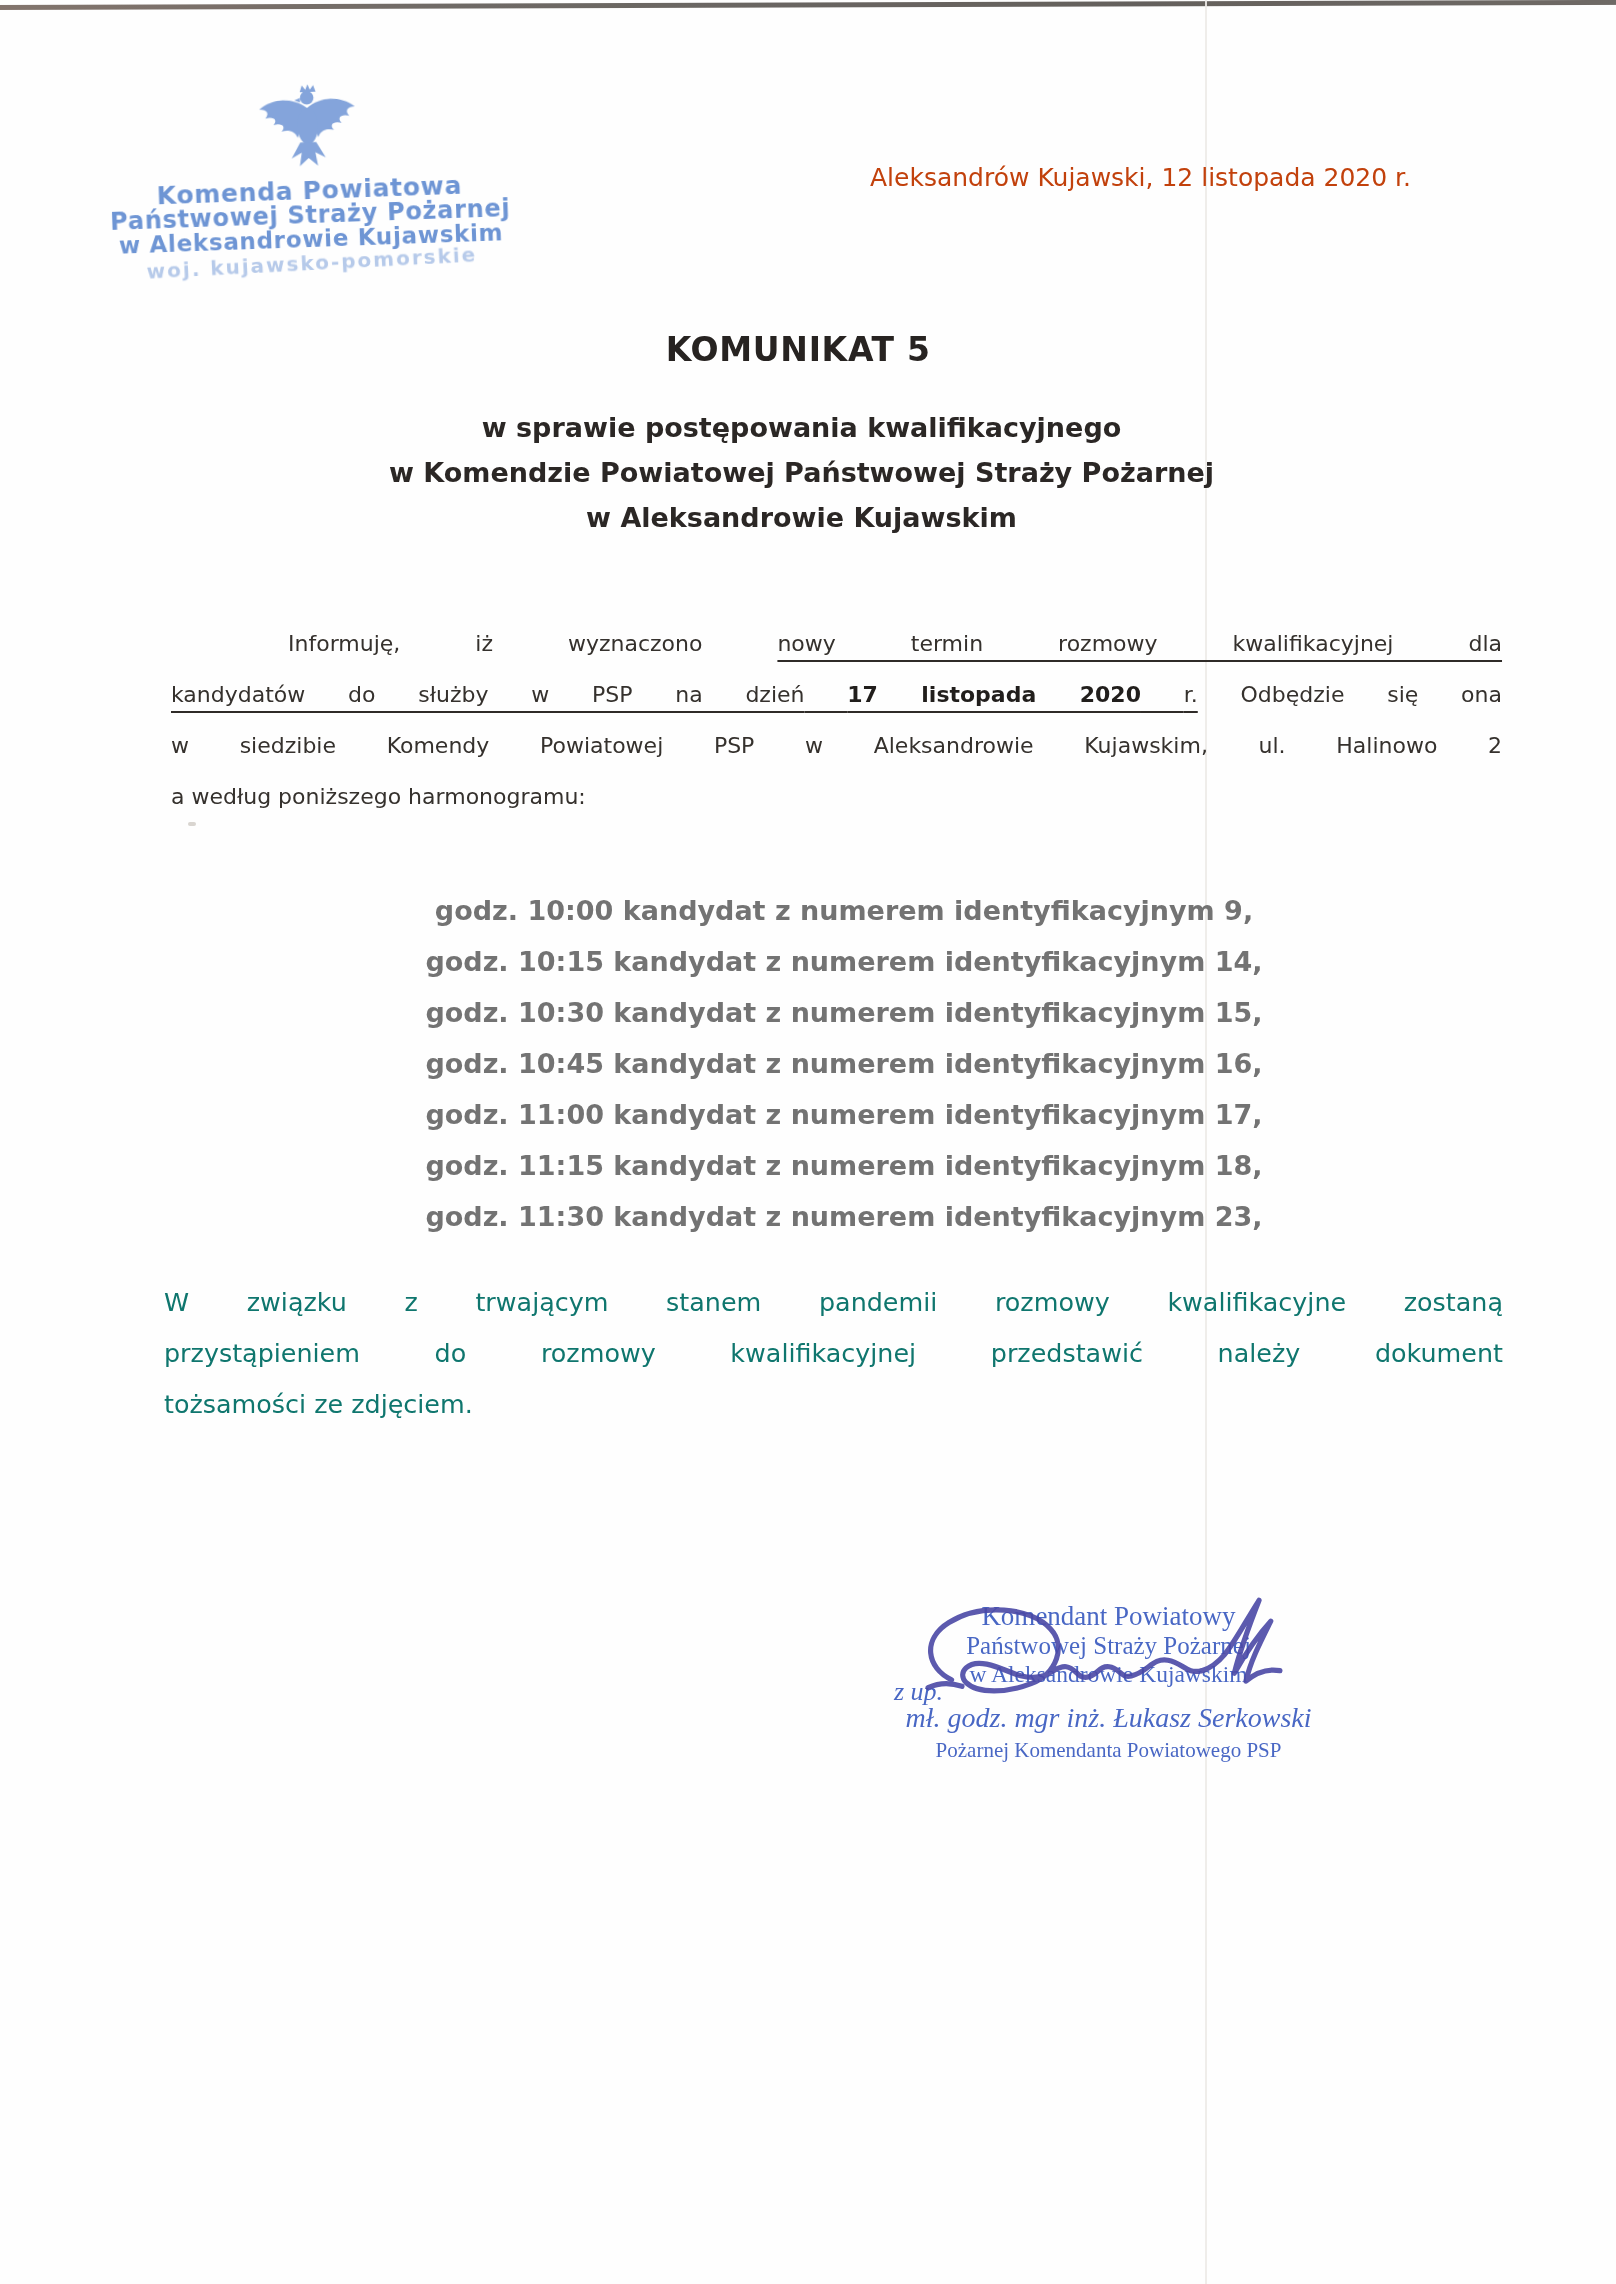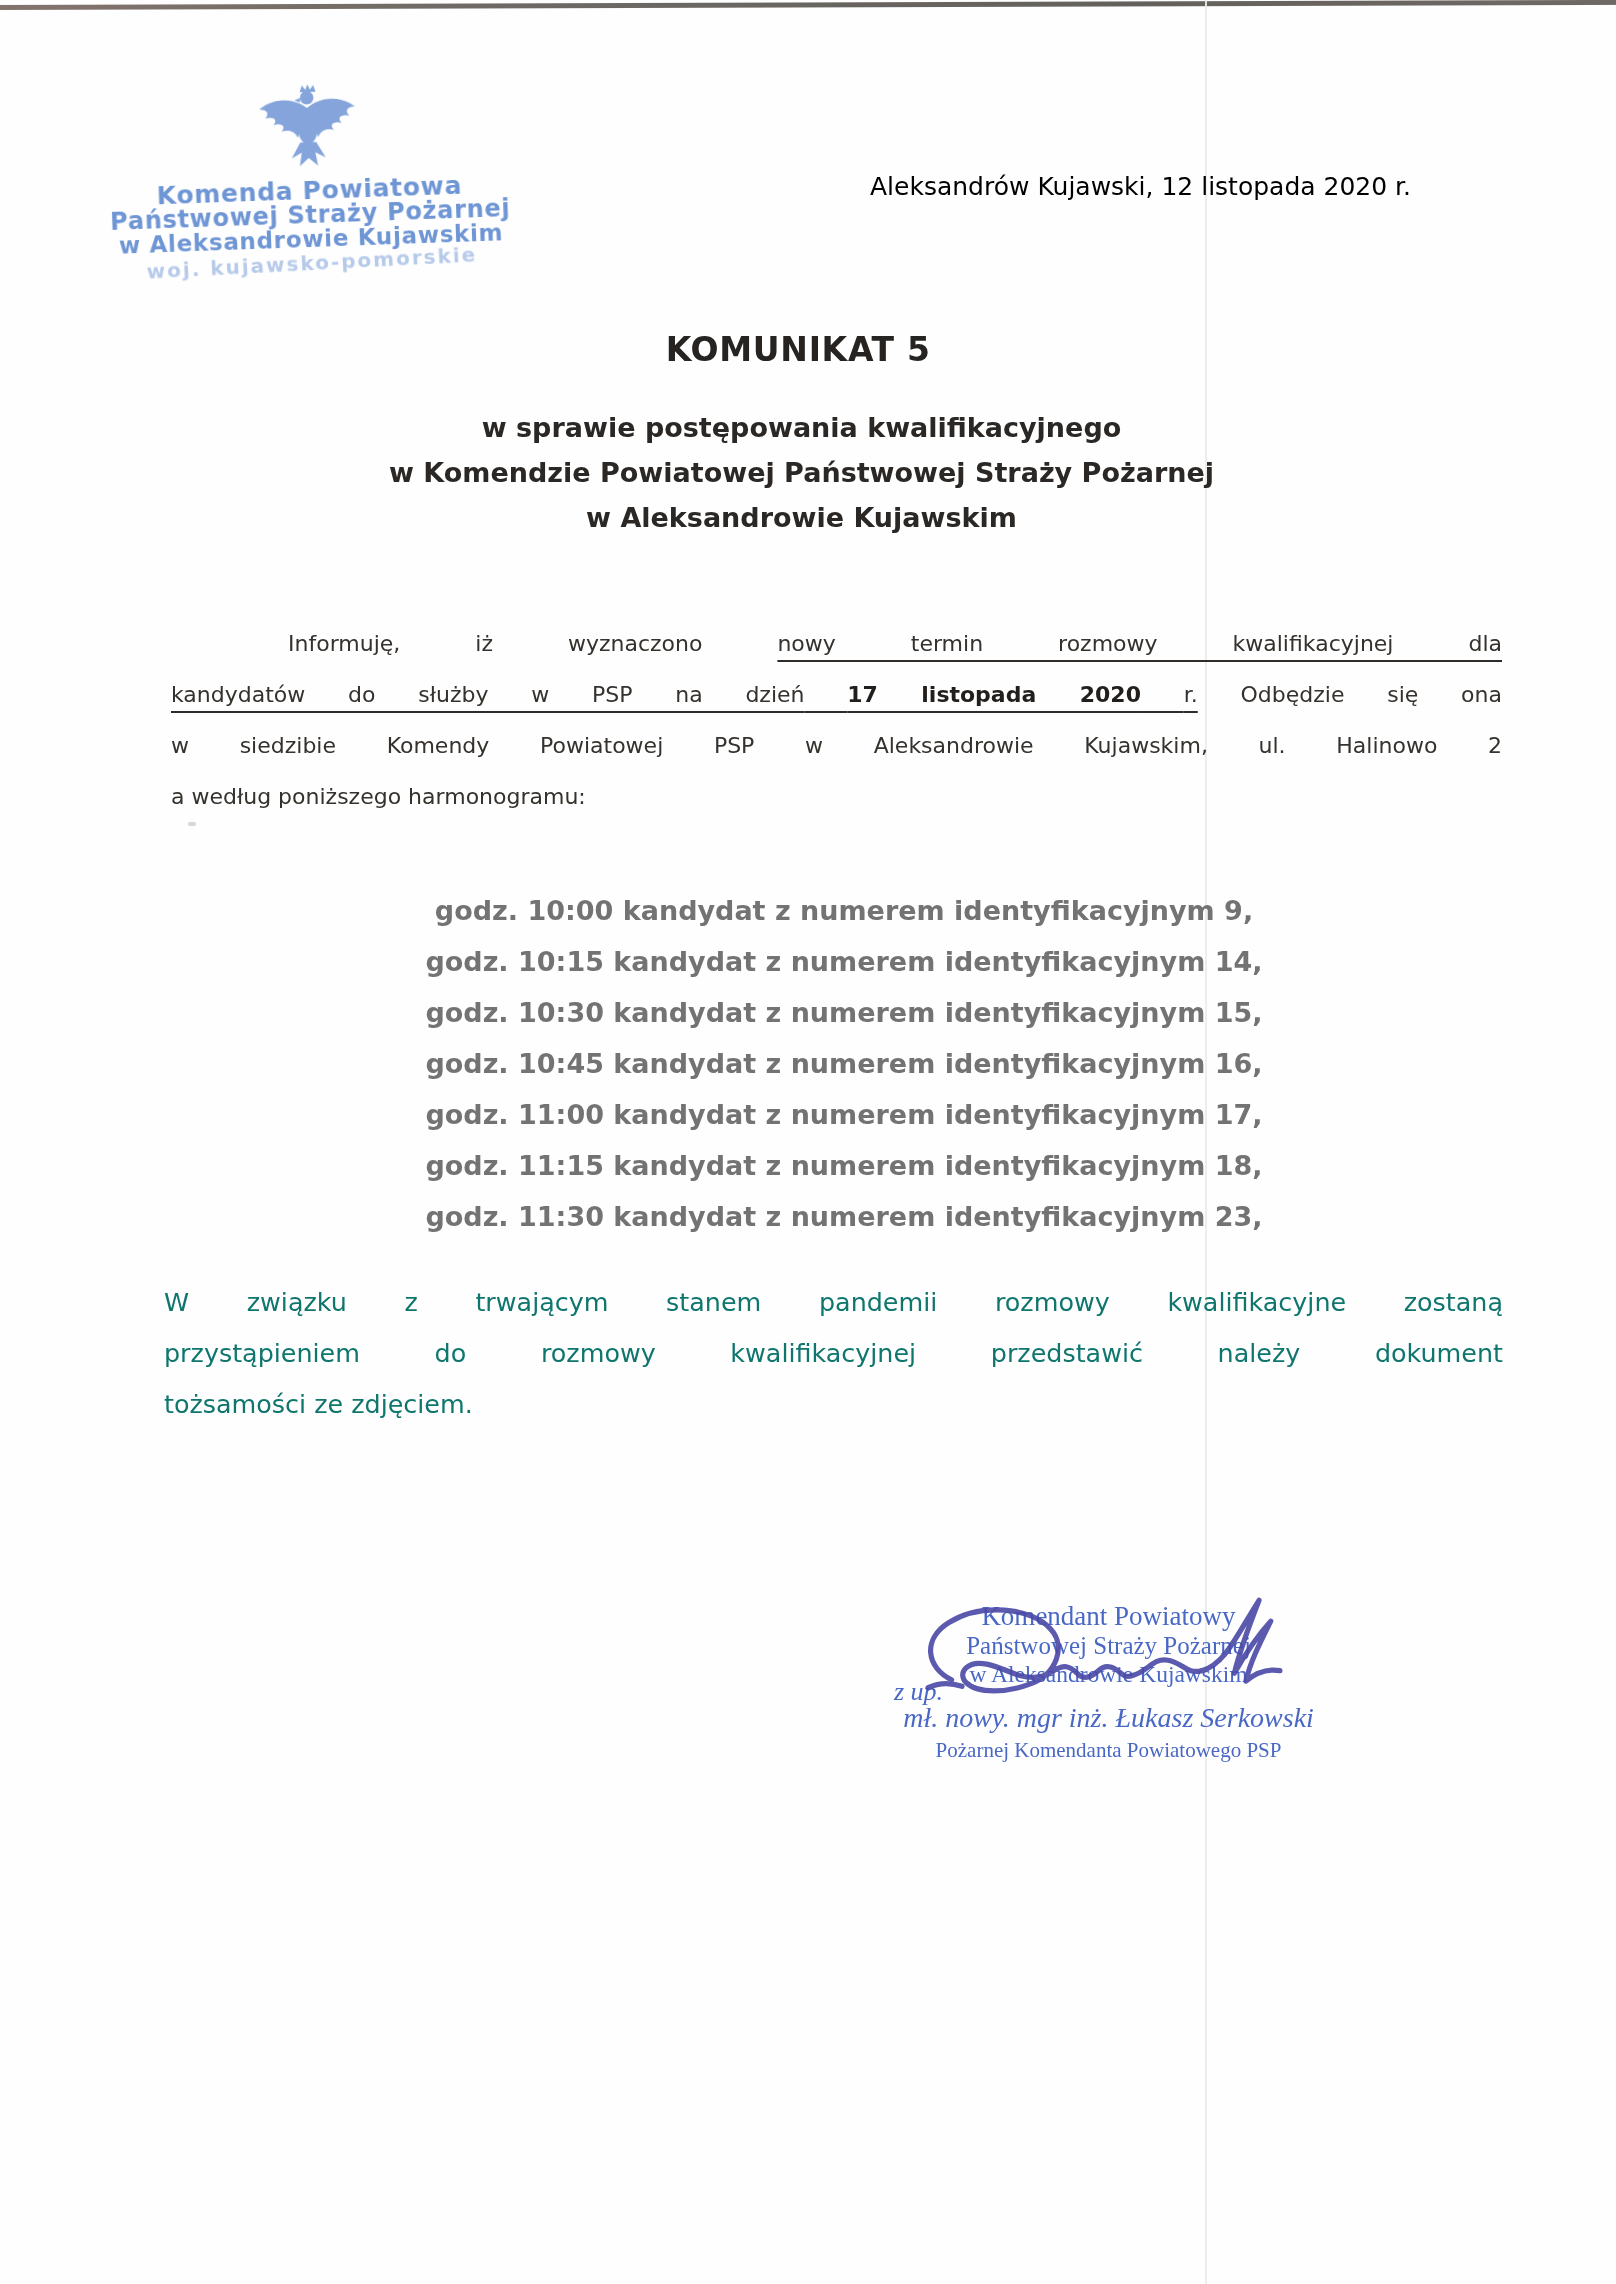--- a/index.html
+++ b/index.html
@@ -35,22 +35,22 @@
     filter:blur(0.3px);opacity:.88;
     font-weight:600;letter-spacing:0.7px;line-height:24px;
   }
   .header-stamp .eagle{display:block;margin:0 auto 5.2px auto;opacity:.85;}
   .hs-l1{font-size:25px;}
   .hs-l2{font-size:24px;}
   .hs-l3{font-size:23px;}
   .hs-l4{font-size:20px;opacity:.5;letter-spacing:2px;transform:rotate(-1deg);filter:blur(0.7px);}
   
   .dateline{
-    position:absolute;left:870px;top:172px;font-size:25px;
-    white-space:nowrap;color:#000000;
+    position:absolute;left:870px;top:163px;font-size:25px;
+    white-space:nowrap;color:#c2410c;
   }
   
   .doc-title{
     position:absolute;left:-9.8px;top:330px;width:100%;
     text-align:center;font-size:33px;font-weight:bold;letter-spacing:0.7px;
     color:#272321;
   }
   .subtitle{
     position:absolute;left:-6.5px;top:405px;width:100%;
     text-align:center;font-weight:bold;font-size:27px;line-height:45px;
@@ -148,21 +148,21 @@
   <div class="para2">
     <div class="p-line jline">W związku z trwającym stanem pandemii rozmowy kwalifikacyjne zostaną</div>
     <div class="p-line jline">przystąpieniem do rozmowy kwalifikacyjnej przedstawić należy dokument</div>
     <div class="p-line">tożsamości ze zdjęciem.</div>
   </div>
 
   <div class="sig-block">
     <div class="sig-l1">Komendant Powiatowy</div>
     <div class="sig-l2">Państwowej Straży Pożarnej</div>
     <div class="sig-l3">w Aleksandrowie Kujawskim</div>
-    <div class="sig-name">mł. nowy. mgr inż. Łukasz Serkowski</div>
+    <div class="sig-name">mł. godz. mgr inż. Łukasz Serkowski</div>
     <div class="sig-role">Pożarnej Komendanta Powiatowego PSP</div>
   </div>
   <div class="zup">z up.</div>
 
   <svg class="signature-svg" width="430" height="163" viewBox="0 0 660 250">
     <g fill="none" stroke="#4b49a6" stroke-width="8" stroke-linecap="round" stroke-linejoin="round">
       <path d="M60,162 C82,152 100,156 112,160"></path>
       <path d="M96,150 C58,132 50,88 92,62 C140,32 218,38 248,72 C272,98 258,140 218,156 C182,170 136,172 118,154 C104,138 122,120 150,126 C180,132 196,148 226,146 C250,144 256,128 272,130 C288,132 288,148 304,146 C320,144 322,128 338,130 C354,132 356,148 372,144 C398,138 404,116 428,120 C452,124 456,142 480,136"></path>
       <path d="M480,136 C516,126 532,84 568,28 C550,74 538,108 530,140 C548,108 564,84 586,60 C568,96 554,124 548,152 C562,140 578,132 600,136"></path>
     </g>

